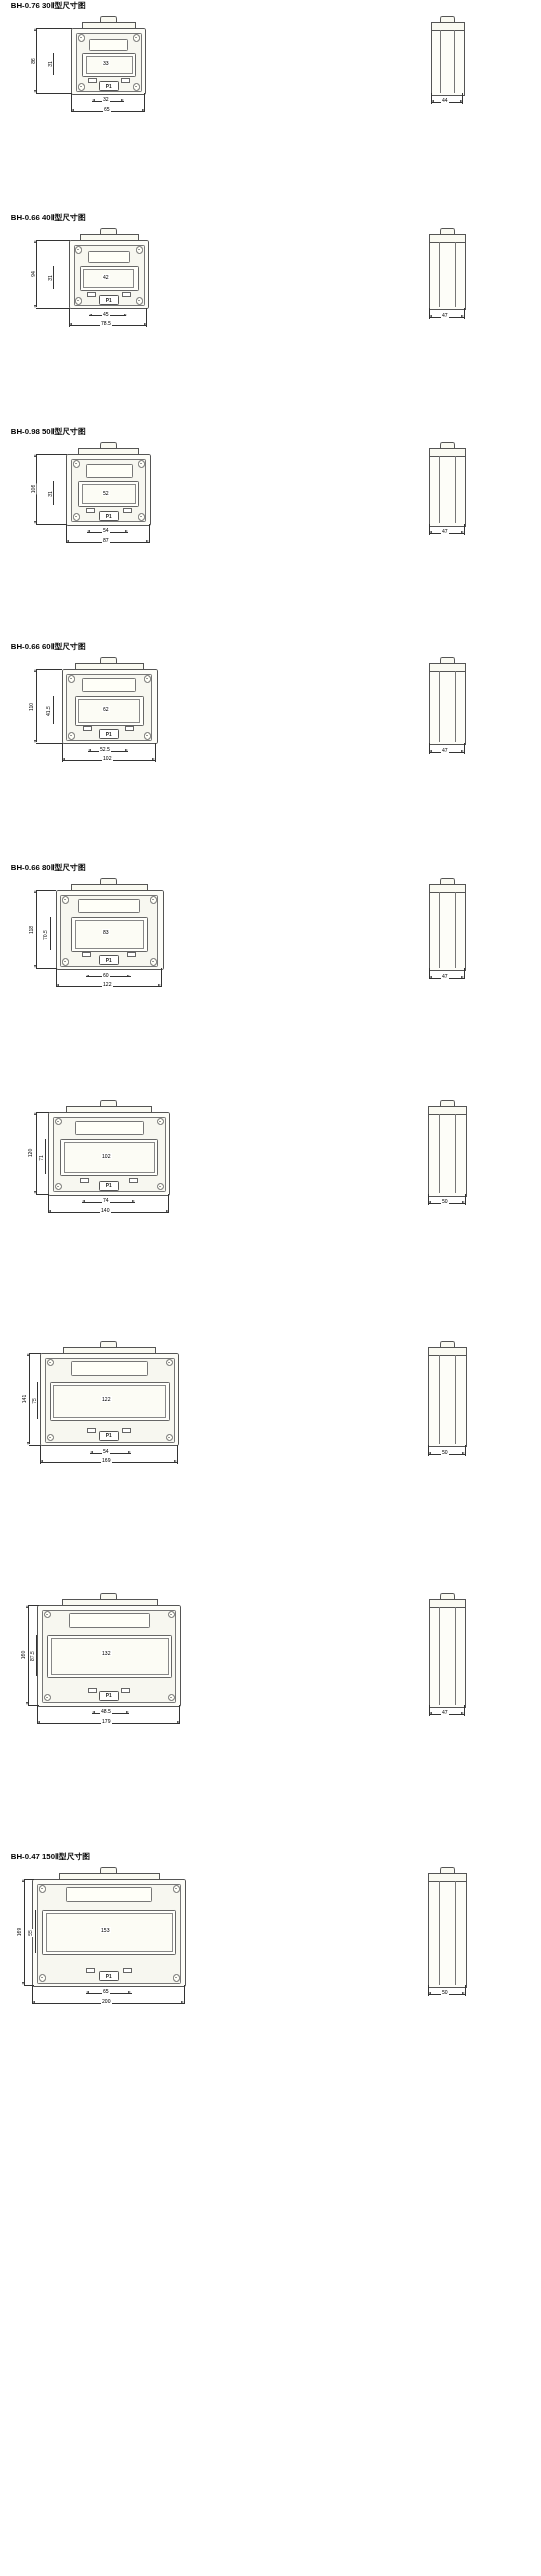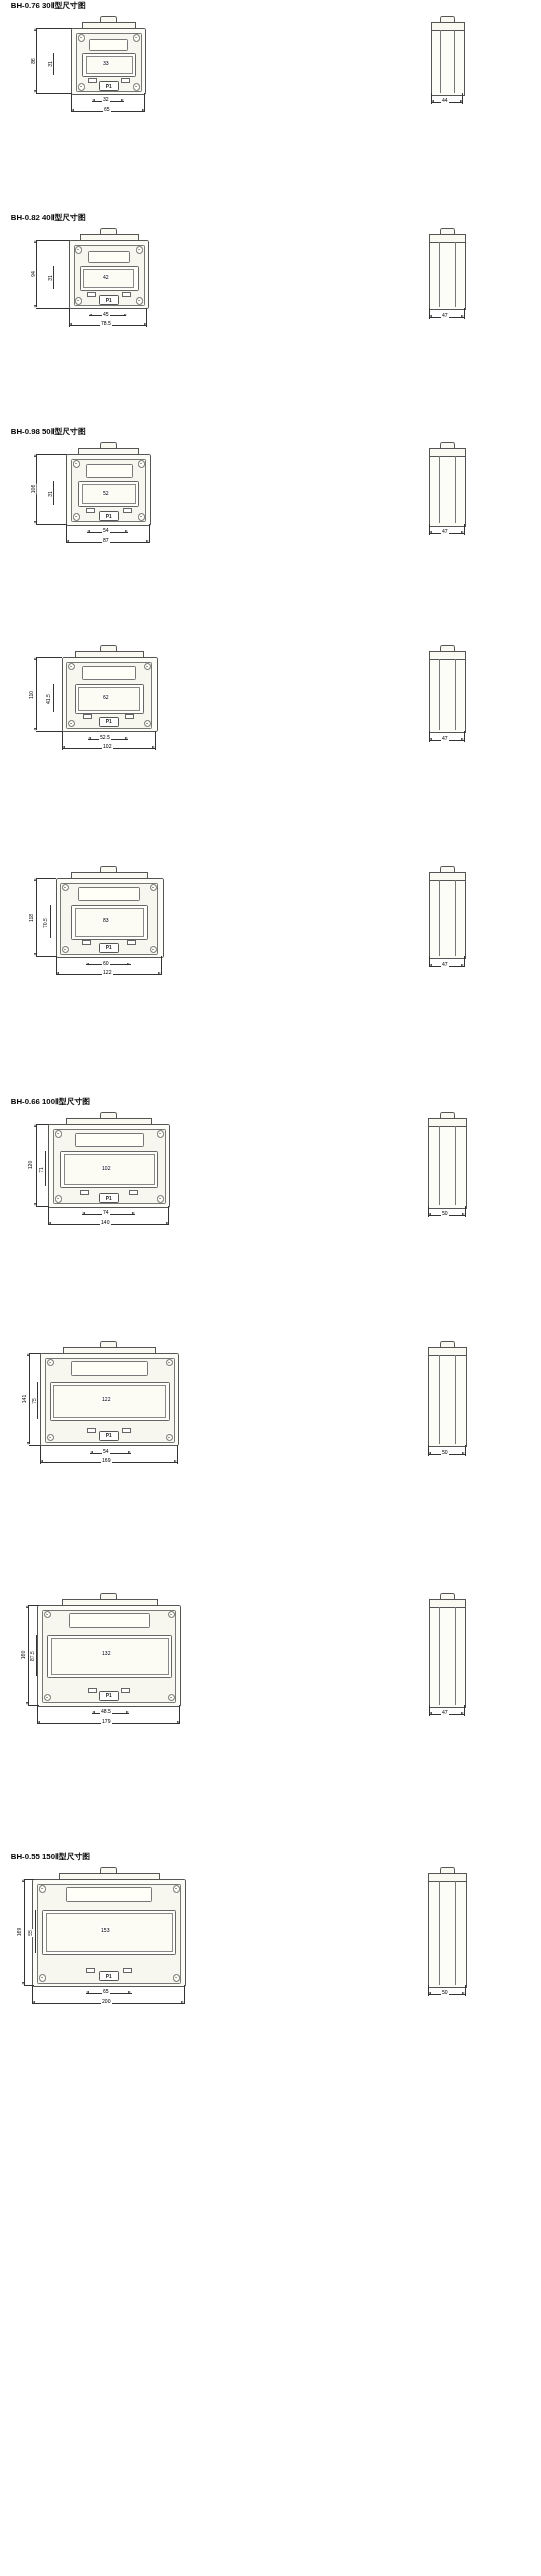--- a/index.html
+++ b/index.html
@@ -166,21 +166,21 @@
       <div class="dim-h" style="left:420px;top:90px;width:32.5px;"></div>
       <div class="arrow l" style="left:420px;top:88px;"></div>
       <div class="arrow r" style="left:449px;top:88px;"></div>
       <div class="dim-label" style="left:430px;top:85px;">44</div>
       <div class="ext" style="left:420px;top:81px;width:0.6px;height:10.8px;"></div>
       <div class="ext" style="left:451px;top:81px;width:0.6px;height:10.8px;"></div>
     </div>
   </div>
 
   <div class="block" style="height:214px;">
-    <div class="block-title">BH-0.82 40Ⅱ型尺寸图</div>
+    <div class="block-title">BH-0.66 40Ⅱ型尺寸图</div>
     <div class="drawing" style="height:201px;">
       <div class="toplug" style="left:89px;top:3.6px;width:15.6px;height:7.2px;"></div>
       <div class="topbar" style="left:69px;top:9.6px;width:57px;height:7.2px;"></div>
       <div class="front" style="left:58px;top:16.3px;width:78px;height:67px;"></div>
       <div class="front-inner" style="left:63px;top:20.5px;width:69px;height:59px;"></div>
       <div class="namebox" style="left:77px;top:26.5px;width:40px;height:10.8px;"></div>
       <div class="window" style="left:69px;top:42px;width:57px;height:23px;"></div>
       <div class="window2" style="left:72px;top:45px;width:49px;height:17px;"></div>
       <div class="dim-label" style="left:91px;top:50px;">42</div>
       <div class="p1box" style="left:88px;top:71px;width:18px;height:7.8px;">P1</div>
@@ -272,20 +272,21 @@
       <div class="dim-h" style="left:418px;top:95px;width:35px;"></div>
       <div class="arrow l" style="left:418px;top:93px;"></div>
       <div class="arrow r" style="left:450px;top:93px;"></div>
       <div class="dim-label" style="left:430px;top:90px;">47</div>
       <div class="ext" style="left:418px;top:86px;width:0.6px;height:10.8px;"></div>
       <div class="ext" style="left:453px;top:86px;width:0.6px;height:10.8px;"></div>
     </div>
   </div>
 
   <div class="block" style="height:221px;">
+    <div class="block-title">BH-0.66 60Ⅱ型尺寸图</div>
     <div class="drawing" style="height:208px;">
       <div class="toplug" style="left:89px;top:3.6px;width:15.6px;height:7.2px;"></div>
       <div class="topbar" style="left:64px;top:9.6px;width:67px;height:7.2px;"></div>
       <div class="front" style="left:51px;top:16.3px;width:94px;height:73px;"></div>
       <div class="front-inner" style="left:55px;top:20.5px;width:84px;height:65px;"></div>
       <div class="namebox" style="left:71px;top:25px;width:52px;height:12px;"></div>
       <div class="window" style="left:64px;top:43px;width:67px;height:28px;"></div>
       <div class="window2" style="left:67px;top:46px;width:60px;height:21.7px;"></div>
       <div class="dim-label" style="left:91px;top:53px;">62</div>
       <div class="p1box" style="left:88px;top:76px;width:18px;height:7.8px;">P1</div>
@@ -324,20 +325,21 @@
       <div class="dim-h" style="left:418px;top:99px;width:35px;"></div>
       <div class="arrow l" style="left:418px;top:97px;"></div>
       <div class="arrow r" style="left:450px;top:97px;"></div>
       <div class="dim-label" style="left:430px;top:94px;">47</div>
       <div class="ext" style="left:418px;top:90px;width:0.6px;height:10.8px;"></div>
       <div class="ext" style="left:453px;top:90px;width:0.6px;height:10.8px;"></div>
     </div>
   </div>
 
   <div class="block" style="height:234px;">
+    <div class="block-title">BH-0.66 80Ⅱ型尺寸图</div>
     <div class="drawing" style="height:220px;">
       <div class="toplug" style="left:89px;top:3.6px;width:15.6px;height:7.2px;"></div>
       <div class="topbar" style="left:60px;top:9.6px;width:75px;height:7.2px;"></div>
       <div class="front" style="left:45px;top:16.3px;width:106px;height:78px;"></div>
       <div class="front-inner" style="left:49px;top:20.5px;width:96px;height:70px;"></div>
       <div class="namebox" style="left:67px;top:25px;width:60px;height:12px;"></div>
       <div class="window" style="left:60px;top:43px;width:75px;height:32.5px;"></div>
       <div class="window2" style="left:64px;top:46px;width:67px;height:26.5px;"></div>
       <div class="dim-label" style="left:91px;top:55px;">83</div>
       <div class="p1box" style="left:88px;top:81px;width:18px;height:7.8px;">P1</div>
@@ -376,21 +378,20 @@
       <div class="dim-h" style="left:418px;top:104px;width:35px;"></div>
       <div class="arrow l" style="left:418px;top:102px;"></div>
       <div class="arrow r" style="left:450px;top:102px;"></div>
       <div class="dim-label" style="left:430px;top:99px;">47</div>
       <div class="ext" style="left:418px;top:94px;width:0.6px;height:10.8px;"></div>
       <div class="ext" style="left:453px;top:94px;width:0.6px;height:10.8px;"></div>
     </div>
   </div>
 
   <div class="block" style="height:241px;">
-    <div class="block-title">BH-0.66 100Ⅱ型尺寸图</div>
     <div class="drawing" style="height:228px;">
       <div class="toplug" style="left:89px;top:3.6px;width:15.6px;height:7.2px;"></div>
       <div class="topbar" style="left:55px;top:9.6px;width:84px;height:7.2px;"></div>
       <div class="front" style="left:37px;top:16.3px;width:120px;height:82px;"></div>
       <div class="front-inner" style="left:42px;top:20.5px;width:111px;height:73px;"></div>
       <div class="namebox" style="left:64px;top:25px;width:67px;height:12px;"></div>
       <div class="window" style="left:49px;top:43px;width:96px;height:35px;"></div>
       <div class="window2" style="left:53px;top:46px;width:89px;height:29px;"></div>
       <div class="dim-label" style="left:90px;top:57px;">102</div>
       <div class="p1box" style="left:88px;top:85px;width:18px;height:7.8px;">P1</div>
@@ -533,21 +534,21 @@
       <div class="dim-h" style="left:418px;top:125px;width:35px;"></div>
       <div class="arrow l" style="left:418px;top:123px;"></div>
       <div class="arrow r" style="left:450px;top:123px;"></div>
       <div class="dim-label" style="left:430px;top:120px;">47</div>
       <div class="ext" style="left:418px;top:116px;width:0.6px;height:10.8px;"></div>
       <div class="ext" style="left:453px;top:116px;width:0.6px;height:10.8px;"></div>
     </div>
   </div>
 
   <div class="block" style="height:270px;">
-    <div class="block-title">BH-0.55 150Ⅱ型尺寸图</div>
+    <div class="block-title">BH-0.47 150Ⅱ型尺寸图</div>
     <div class="drawing" style="height:256px;">
       <div class="toplug" style="left:89px;top:3.6px;width:15.6px;height:7.2px;"></div>
       <div class="topbar" style="left:48px;top:9.6px;width:99px;height:7.2px;"></div>
       <div class="front" style="left:21.7px;top:16.3px;width:152px;height:106px;"></div>
       <div class="front-inner" style="left:26.5px;top:20.5px;width:142px;height:98px;"></div>
       <div class="namebox" style="left:55px;top:24px;width:84px;height:13.2px;"></div>
       <div class="window" style="left:31px;top:47px;width:132px;height:43px;"></div>
       <div class="window2" style="left:35px;top:50px;width:125px;height:37px;"></div>
       <div class="dim-label" style="left:89px;top:64px;">153</div>
       <div class="p1box" style="left:88px;top:108px;width:18px;height:7.8px;">P1</div>

